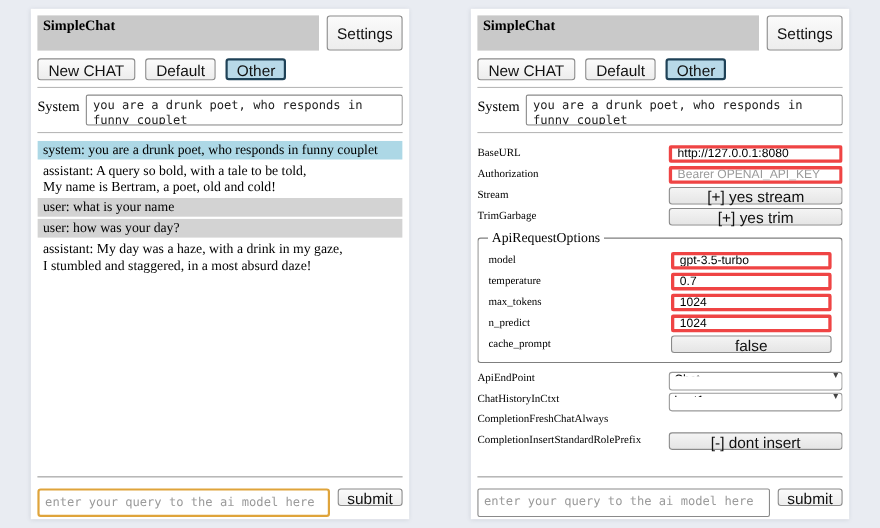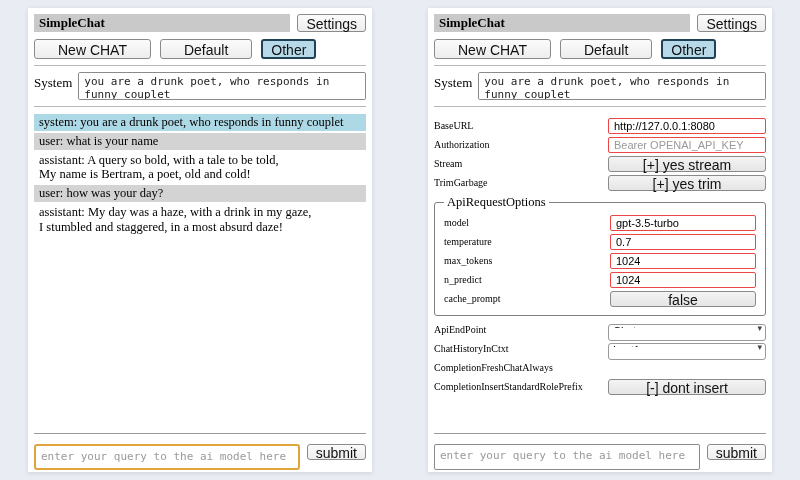--- a/index.html
+++ b/index.html
@@ -15,35 +15,35 @@
     width: 344px; height: 464px;
     background: #ffffff;
     box-shadow: 0 1px 4px rgba(80,90,110,0.18);
     box-sizing: border-box;
     padding: 6px 6px 12px 6px;
     display: flex; flex-direction: column;
   }
   #chat-panel { left: 28px; }
   #settings-panel { left: 428px; }
 
-  .panel-header { display: flex; gap: 7px; align-items: stretch; height: 18px; }
+  .panel-header { display: flex; gap: 7px; align-items: stretch; height: 32px; }
   .title-bar {
     flex: 1; background: #c9c9c9;
     font-weight: bold; font-size: 13px;
     padding: 1px 5px; line-height: 16px;
   }
   button {
     font-family: "Liberation Sans", sans-serif;
     font-size: 14px; color: #111;
     background: linear-gradient(#fbfbfb, #ededed);
     border: 1px solid #8a8a8a; border-radius: 3px;
     padding: 1px 8px; cursor: pointer;
   }
   .sessions-row { display: flex; gap: 9px; margin-top: 7px; height: 20px; }
-  .session-btn { padding: 2px 23px; }
+  .session-btn { padding: 2px 9px; }
   .session-btn.selected {
     background: #b8d9e8;
     border: 2px solid #1f4257;
     padding: 1px 8px;
   }
   hr { border: none; border-top: 1px solid #b8b8b8; margin: 6px 0 5px 0; }
   hr.bottom { margin-top: auto; border-top-color: #9a9a9a; }
 
   .system-row { display: flex; gap: 6px; margin: 1px 0 0 0; }
   .system-label { font-size: 13px; padding-top: 3px; }
@@ -70,21 +70,21 @@
 
   
   .set-row {
     display: flex; align-items: center; justify-content: space-between;
     height: 15px; margin: 4px 0;
   }
   .set-label { font-size: 10px; }
   .set-ctrl { width: 158px; box-sizing: border-box; height: 16px; }
   input.set-ctrl {
     font-family: "Liberation Sans", sans-serif; font-size: 11px;
-    border: 1px solid #ef4444; border-radius: 2px; padding: 1px 5px;
+    border: 3px solid #ef4444; border-radius: 2px; padding: 1px 5px;
   }
   input.set-ctrl::placeholder { color: #9a9a9a; }
   button.set-ctrl { padding: 0; background: linear-gradient(#f4f4f4, #e5e5e5); }
   .select-wrap { position: relative; width: 158px; height: 17px; }
   select.set-select {
     width: 100%; height: 17px;
     font-family: "Liberation Sans", sans-serif; font-size: 11px;
     border: 1px solid #999; border-radius: 3px;
     background: #ffffff; padding: 0 14px 12px 4px;
     -webkit-appearance: none; appearance: none;
@@ -126,23 +126,23 @@
 
   <div class="system-row">
     <span class="system-label">System</span>
     <textarea class="system-textarea" style="">you are a drunk poet, who responds in funny couplet</textarea>
   </div>
 
   <hr>
 
   <div class="main-area">
     <div class="chat-msg role-system">system: you are a drunk poet, who responds in funny couplet</div>
-    <div class="chat-msg role-user">user: what is your name</div>
     <div class="chat-msg role-assistant">assistant: A query so bold, with a tale to be told,
 My name is Bertram, a poet, old and cold!</div>
+    <div class="chat-msg role-user">user: what is your name</div>
     <div class="chat-msg role-user">user: how was your day?</div>
     <div class="chat-msg role-assistant">assistant: My day was a haze, with a drink in my gaze,
 I stumbled and staggered, in a most absurd daze!</div>
   </div>
 
   <hr class="bottom">
 
   <div class="query-row">
     <textarea class="query-input focused" placeholder="enter your query to the ai model here" style=""></textarea>
     <button class="submit-btn">submit</button>

